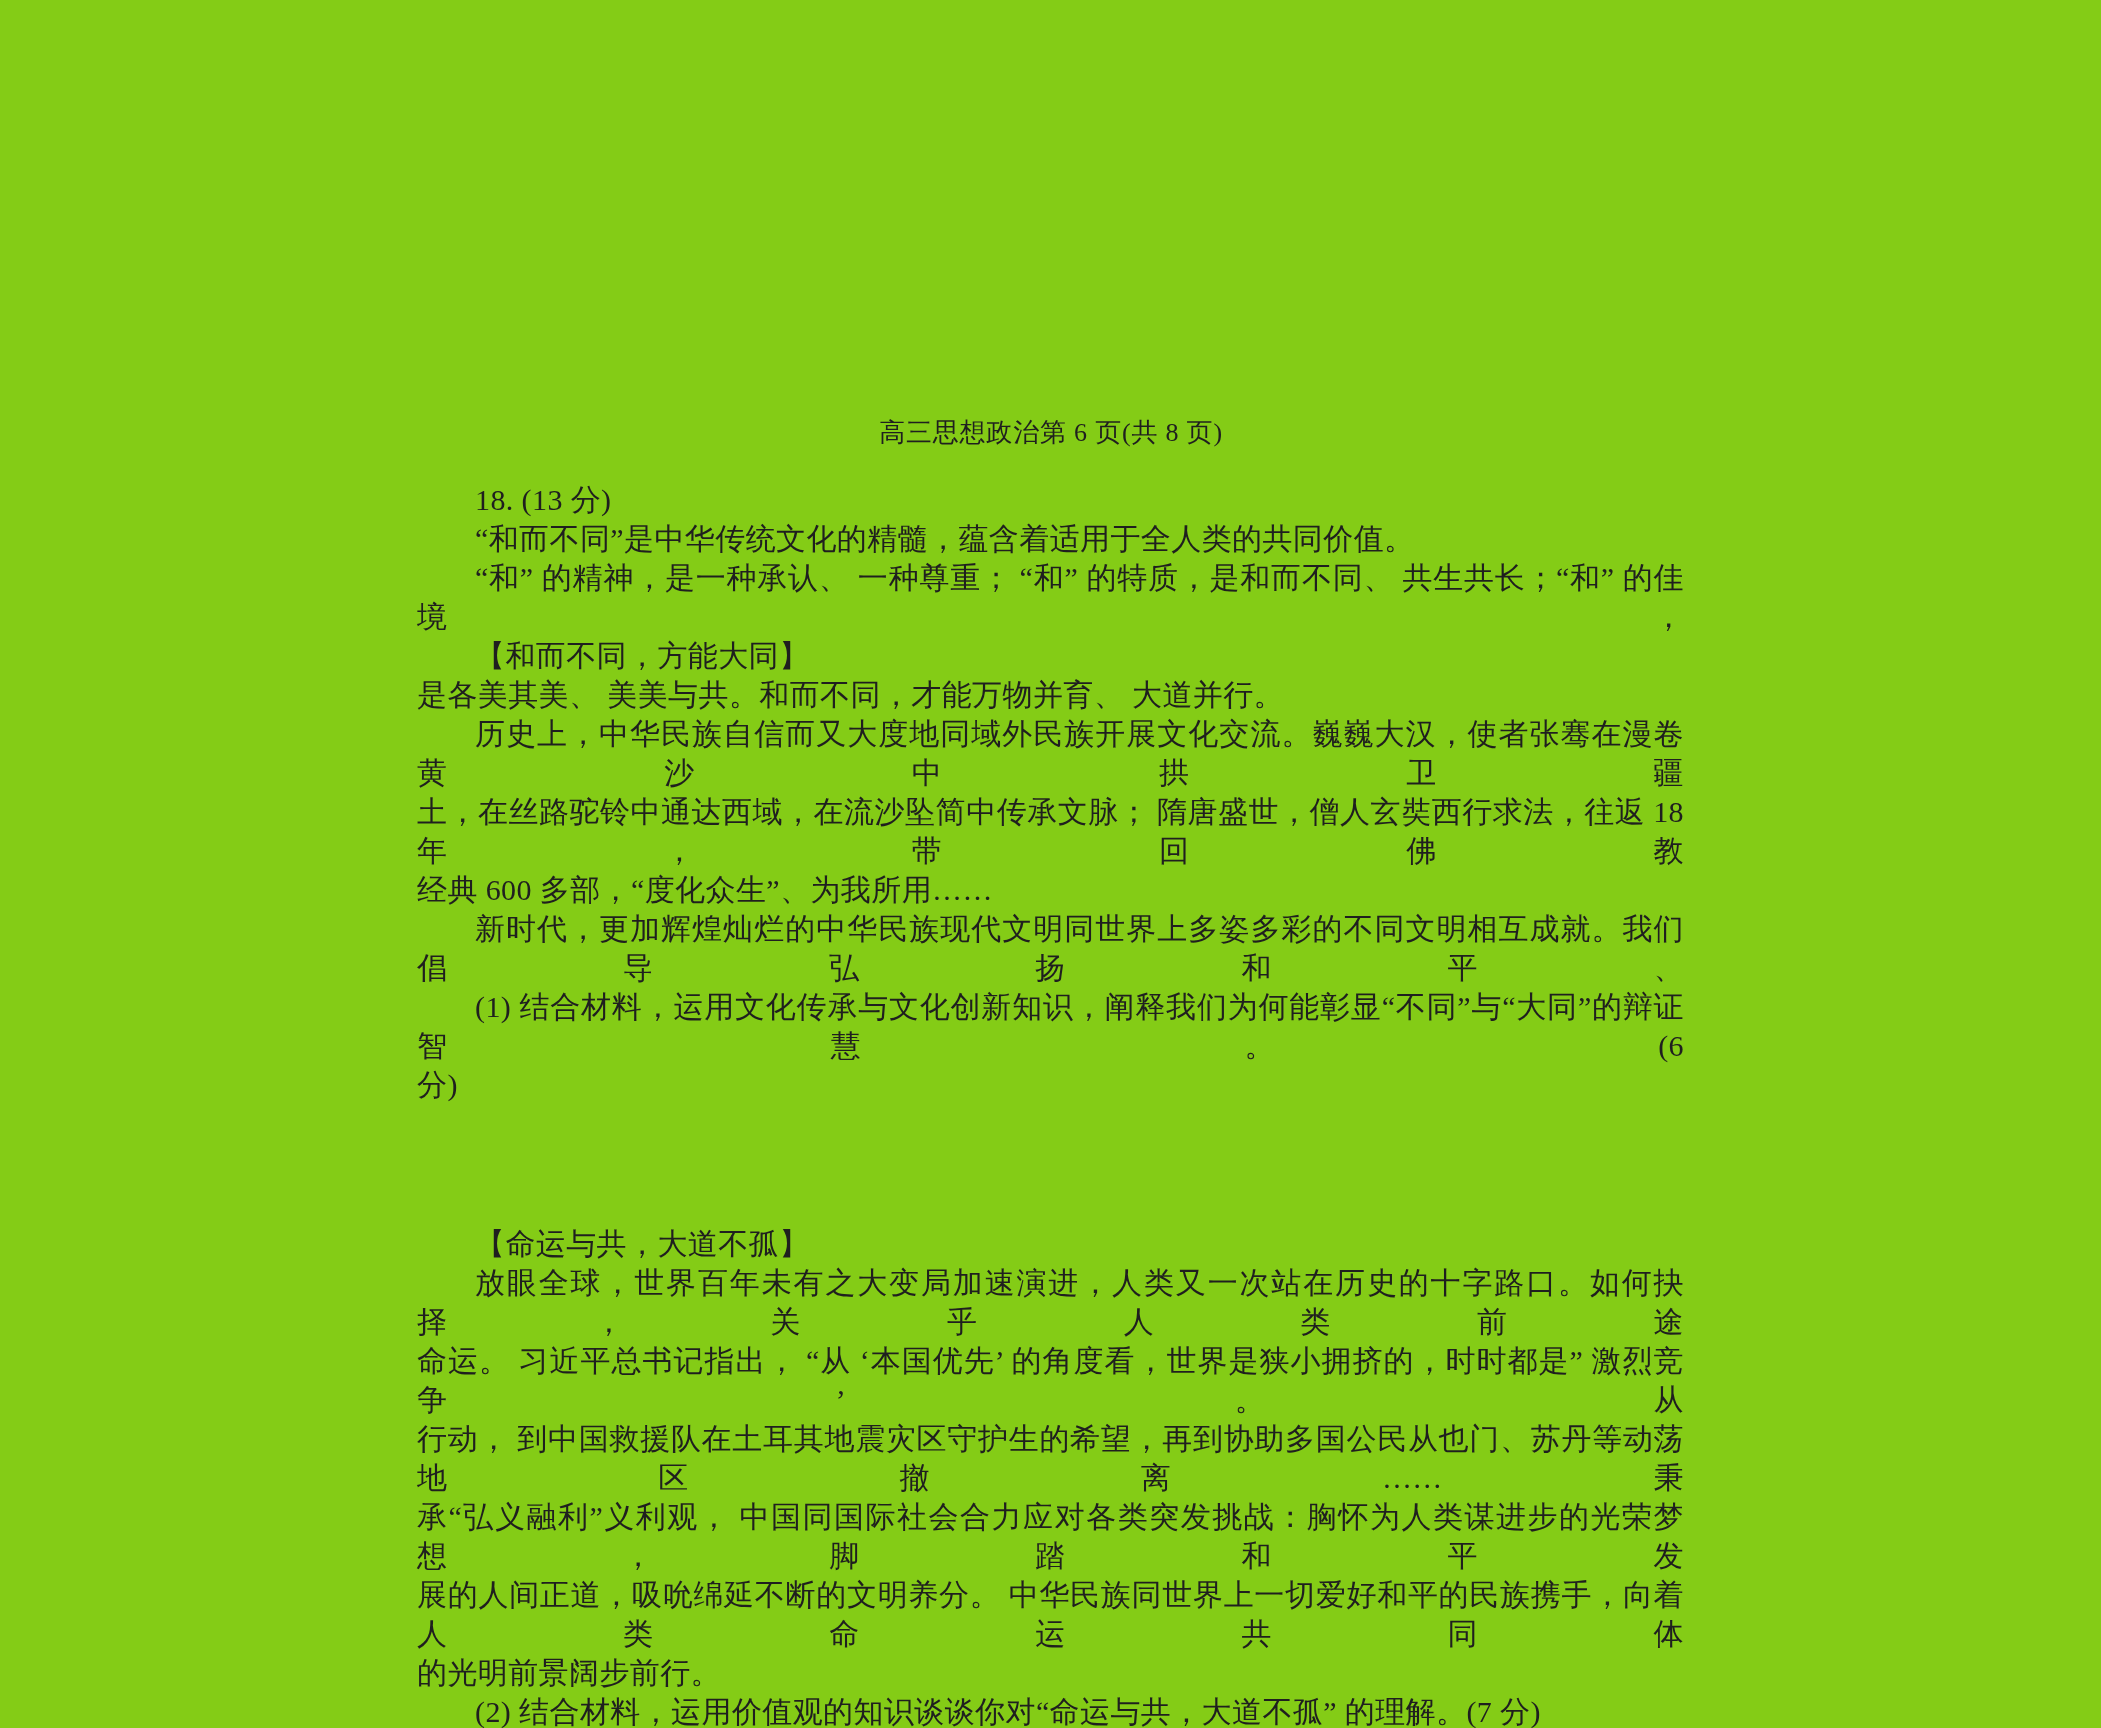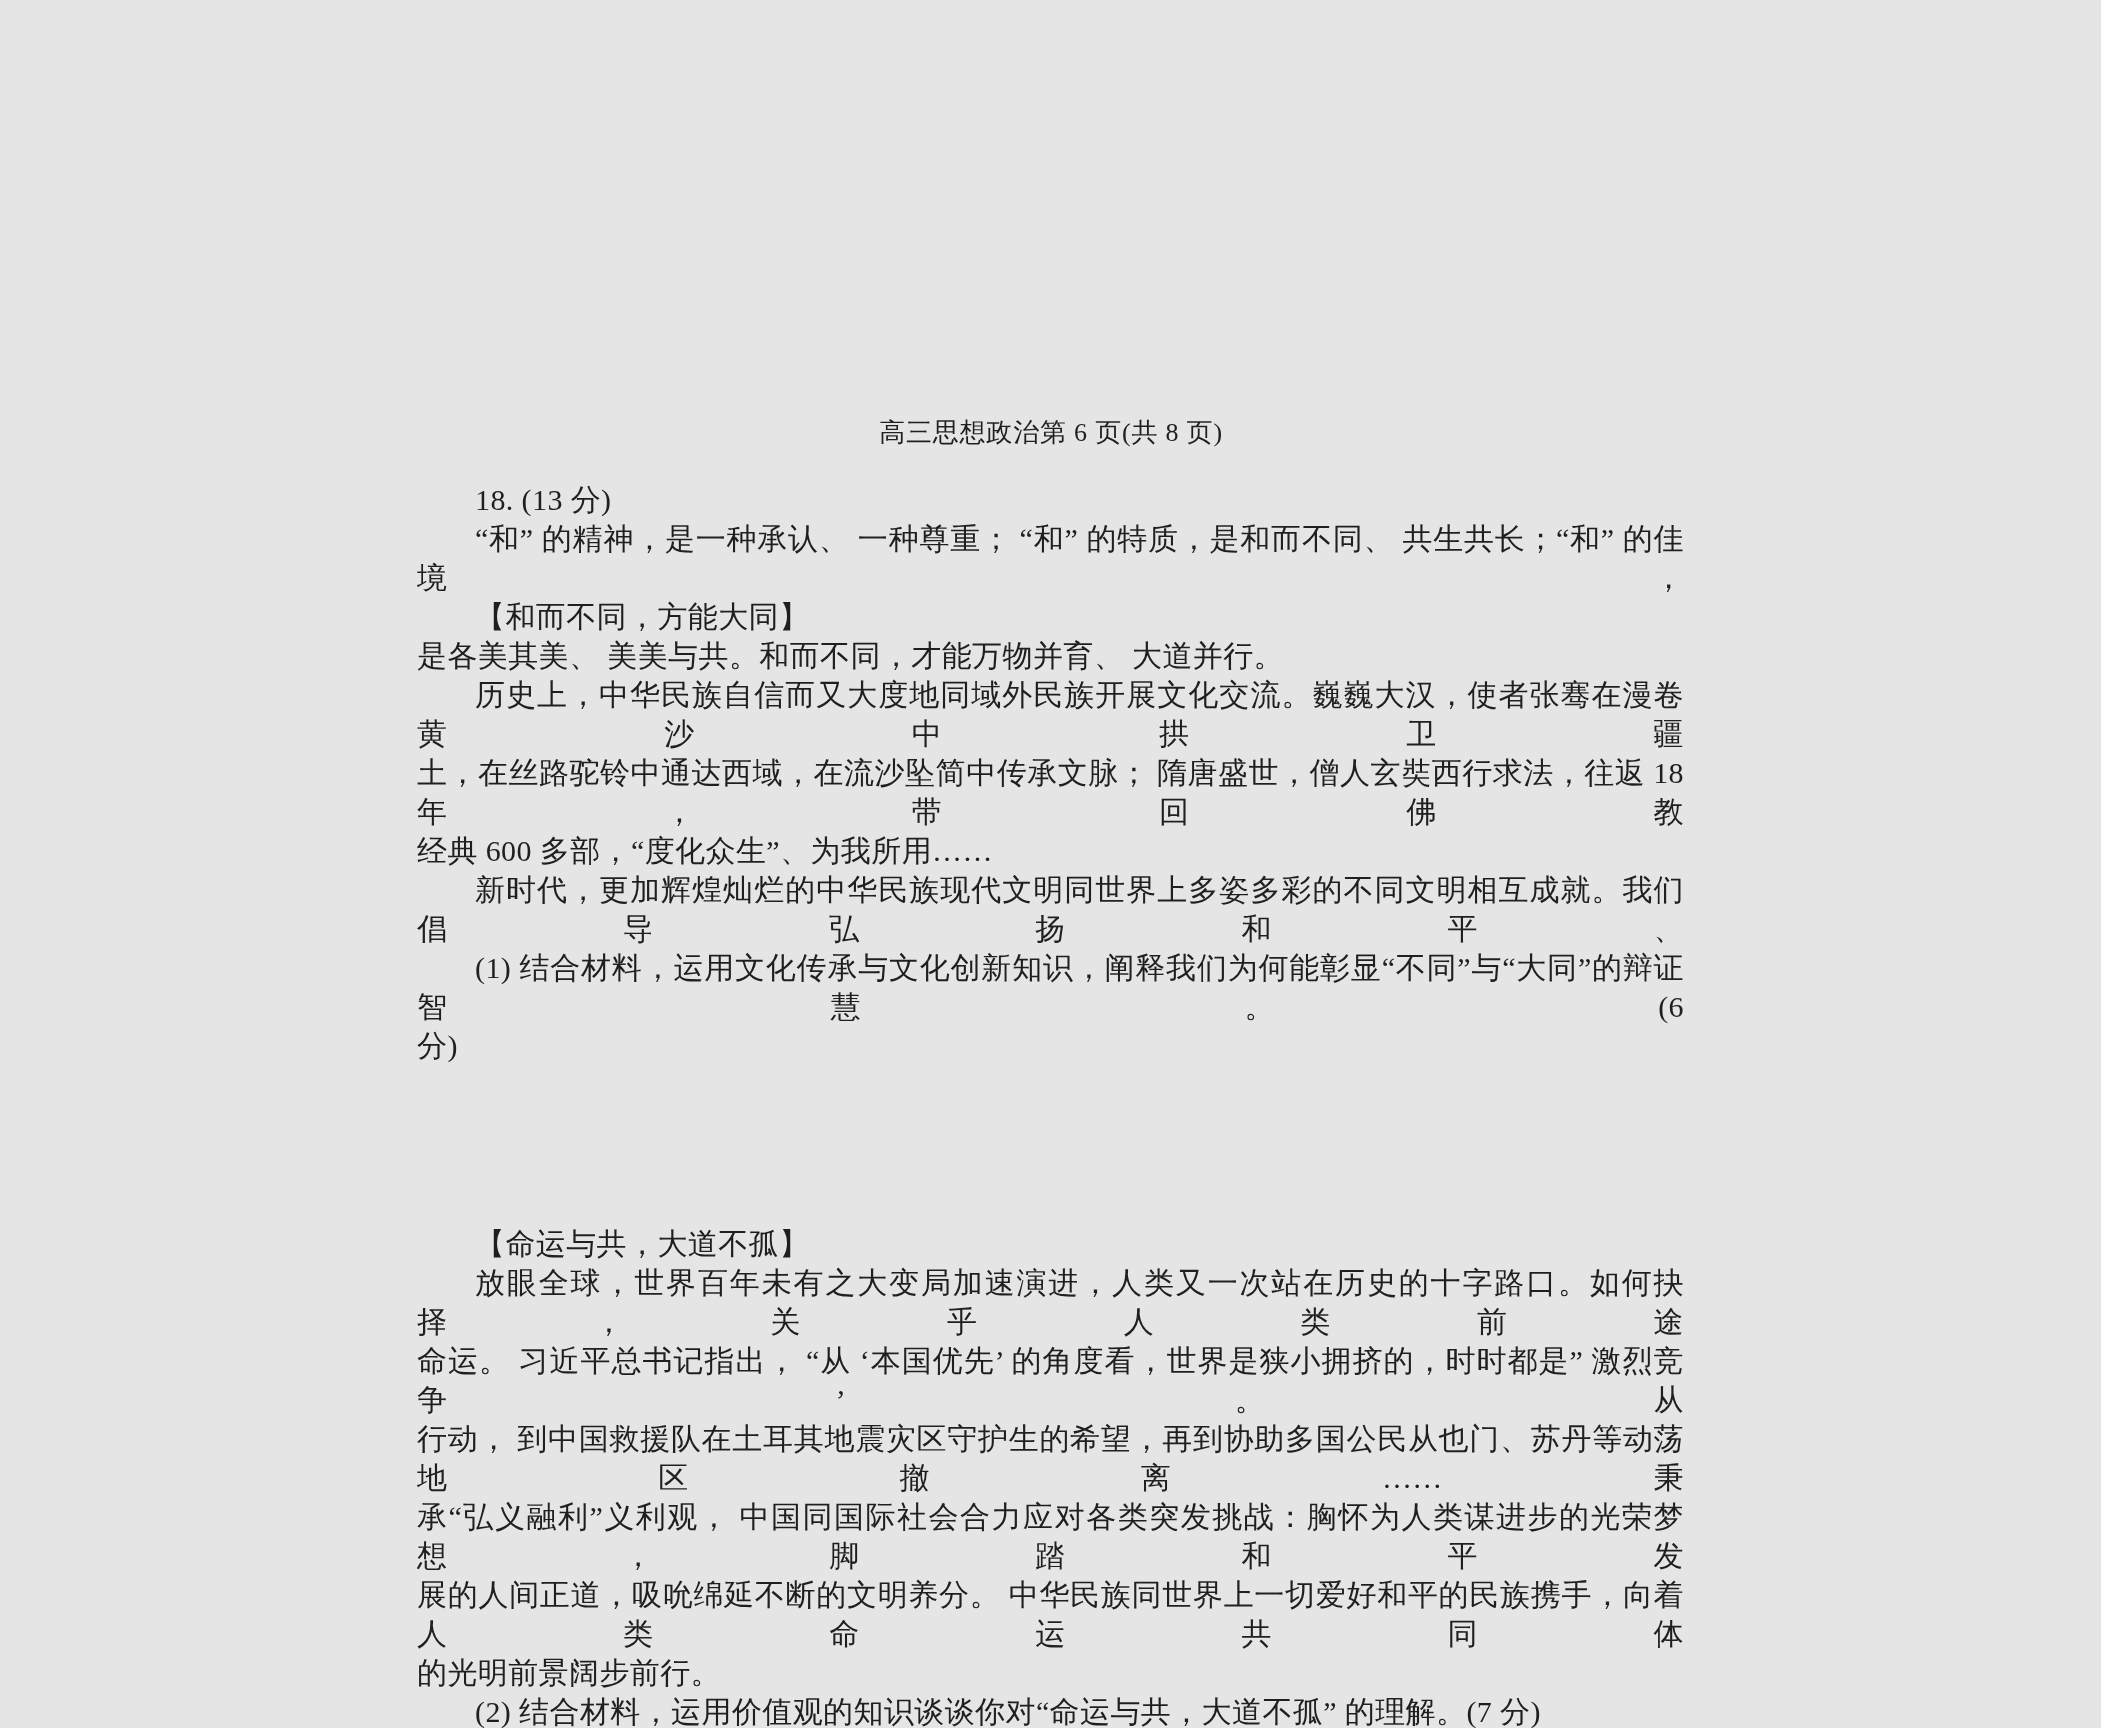--- a/index.html
+++ b/index.html
@@ -4,21 +4,21 @@
 <style>
   html, body {
     margin: 0;
     padding: 0;
     background: #ffffff;
   }
   .page {
     position: relative;
     width: 2102px;
     height: 1729px;
-    background: #e5e5e5;
+    background: #84cc16;
     font-family: "Liberation Serif", "DejaVu Serif", serif;
     color: #1f1f1f;
     overflow: hidden;
   }
   .page-header {
     position: absolute;
     top: 415px;
     left: 0;
     width: 2102px;
     text-align: center;
@@ -48,20 +48,21 @@
 </style>
 </head>
 <body>
 
 <div class="page">
 
   <div class="page-header">高三思想政治第 6 页(共 8 页)</div>
 
   <div class="text-block block-1">
     <div class="line indent">18. (13 分)</div>
+    <div class="line indent">“和而不同”是中华传统文化的精髓，蕴含着适用于全人类的共同价值。</div>
     <div class="line indent full">“和” 的精神，是一种承认、 一种尊重； “和” 的特质，是和而不同、 共生共长；“和” 的佳境，</div>
     <div class="line indent">【和而不同，方能大同】</div>
     <div class="line">是各美其美、 美美与共。和而不同，才能万物并育、 大道并行。</div>
     <div class="line indent full">历史上，中华民族自信而又大度地同域外民族开展文化交流。巍巍大汉，使者张骞在漫卷黄沙中拱卫疆</div>
     <div class="line full">土，在丝路驼铃中通达西域，在流沙坠简中传承文脉； 隋唐盛世，僧人玄奘西行求法，往返 18 年，带回佛教</div>
     <div class="line">经典 600 多部，“度化众生”、为我所用……</div>
     <div class="line indent full">新时代，更加辉煌灿烂的中华民族现代文明同世界上多姿多彩的不同文明相互成就。我们倡导弘扬和平、</div>
     <div class="line indent full">(1) 结合材料，运用文化传承与文化创新知识，阐释我们为何能彰显“不同”与“大同”的辩证智慧。(6</div>
     <div class="line">分)</div>
   </div>

